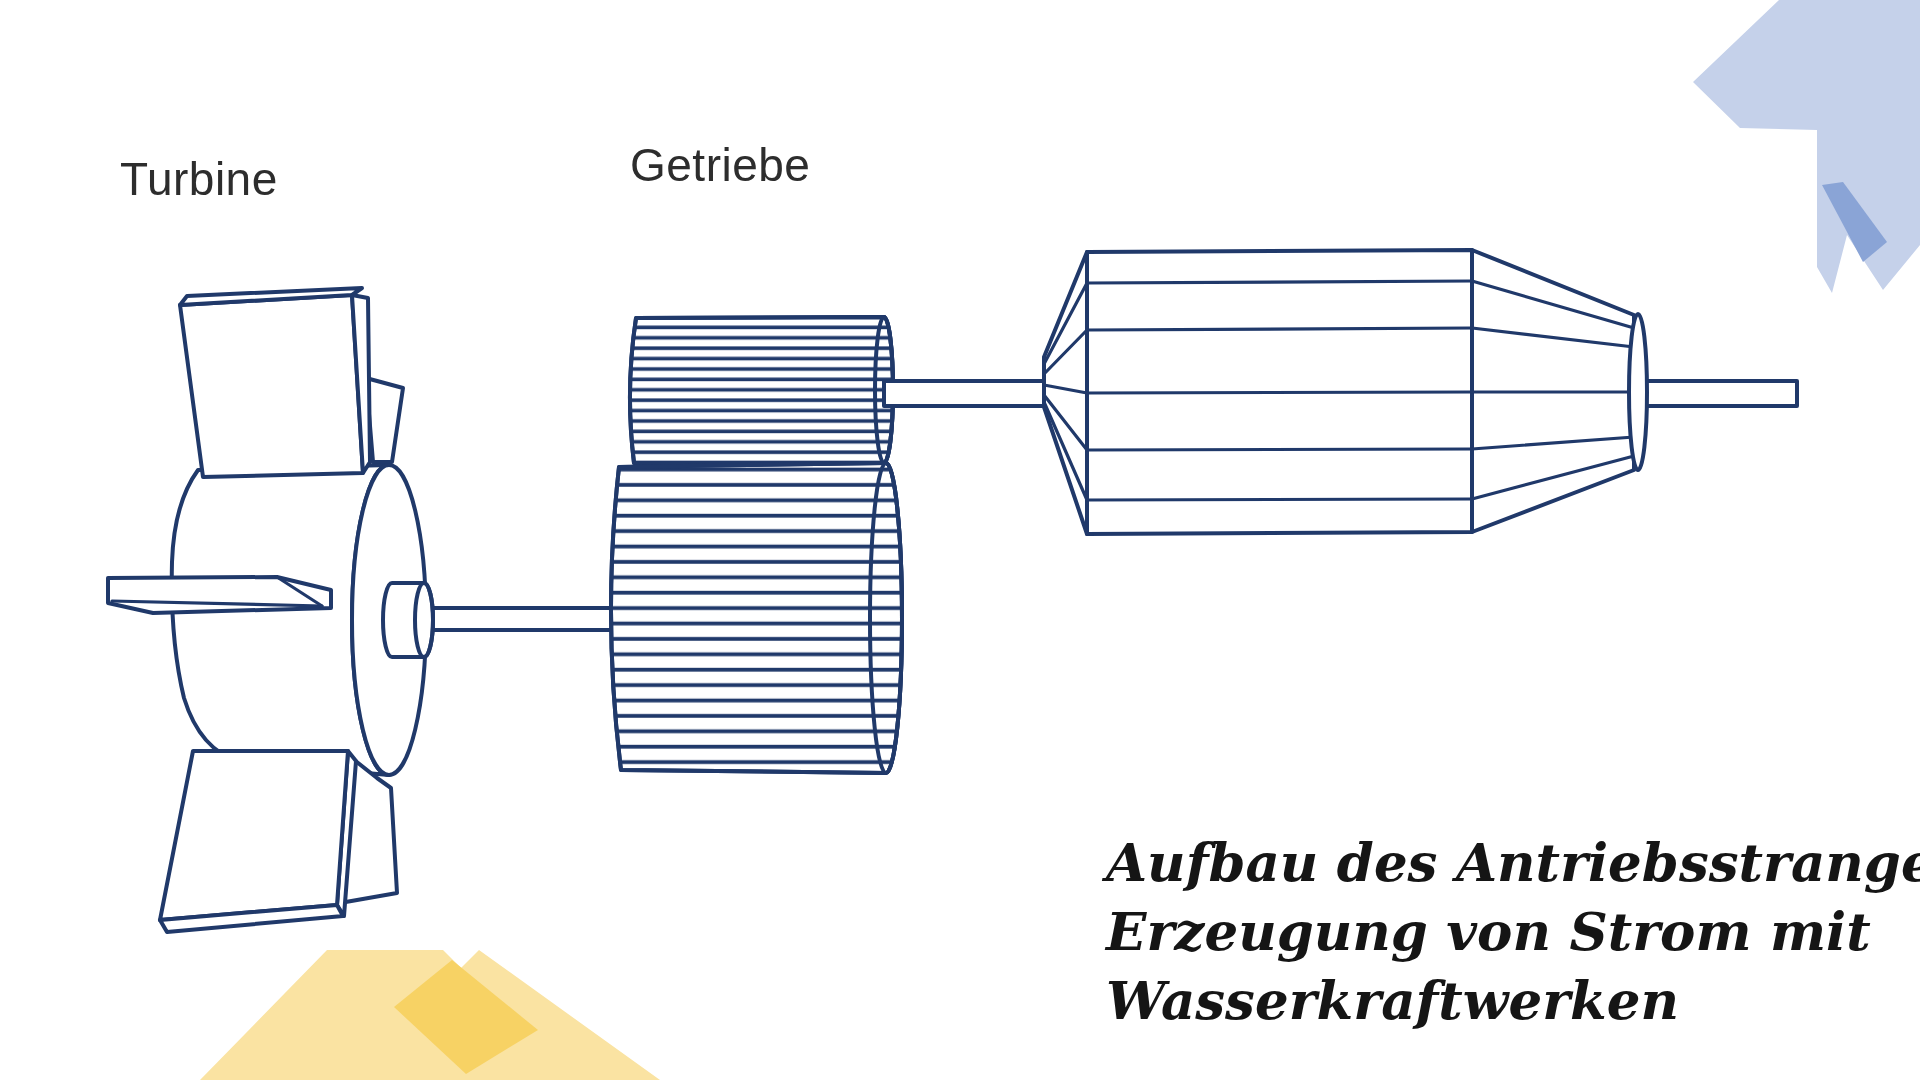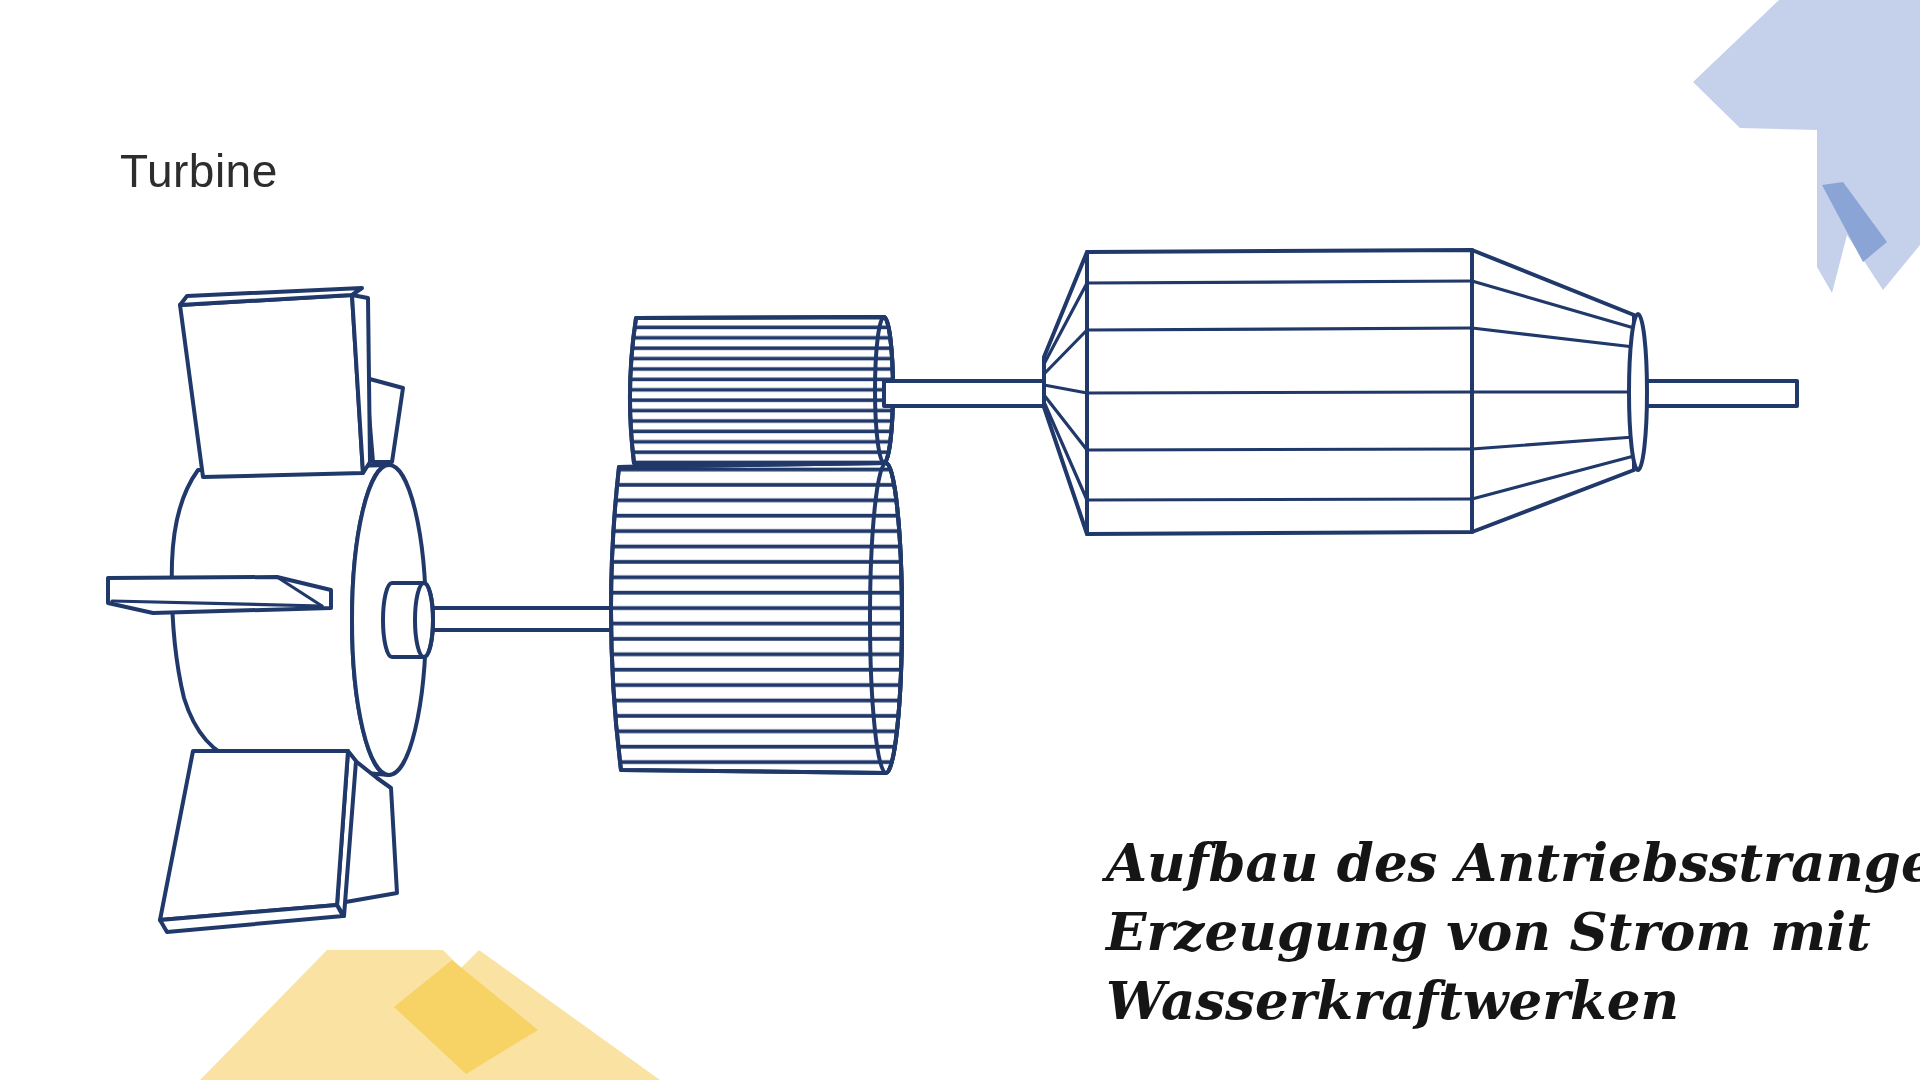--- a/index.html
+++ b/index.html
@@ -23,21 +23,21 @@
   .deco-ya{fill:var(--yellowAccent);stroke:none;}
 
   .part-label{
     position:absolute;
     color:var(--label);
     font-size:46px;
     letter-spacing:0.5px;
     font-weight:400;
     white-space:nowrap;
   }
-  #label-turbine{left:120px;top:144px;}
+  #label-turbine{left:120px;top:152px;}
   #label-getriebe{left:630px;top:138px;}
   #label-generator{left:1176px;top:138px;}
 
   .caption{
     position:absolute;
     left:1106px;top:828px;
     width:830px;
     color:var(--caption);
     font-family:"DejaVu Serif", serif;
     font-style:italic;
@@ -115,20 +115,21 @@
       <path class="fw" d="M1472,250 L1634,315 L1634,470 L1472,532 Z"></path>
       <path class="thin" d="M1087,283 L1472,281 M1087,330 L1472,328 M1087,393 L1472,392 M1087,450 L1472,449 M1087,500 L1472,499"></path>
       <path class="thin" d="M1087,283 L1044,364 M1087,330 L1044,374 M1087,393 L1044,385 M1087,450 L1044,395 M1087,500 L1044,402"></path>
       <path class="thin" d="M1472,281 L1634,328 M1472,328 L1634,347 M1472,392 L1634,392 M1472,449 L1634,437 M1472,499 L1634,456"></path>
       <rect class="fw" x="1642" y="381" width="155" height="25"></rect>
       <ellipse class="fw" cx="1638" cy="392" rx="9" ry="78"></ellipse>
     </g>
   </svg>
 
   <div class="part-label" id="label-turbine">Turbine</div>
+  <div class="part-label" id="label-getriebe">Getriebe</div>
 
   <div class="caption">
     <div>Aufbau des Antriebsstranges zur</div>
     <div>Erzeugung von Strom mit</div>
     <div>Wasserkraftwerken</div>
   </div>
 
 </div>
 
 </body></html>

